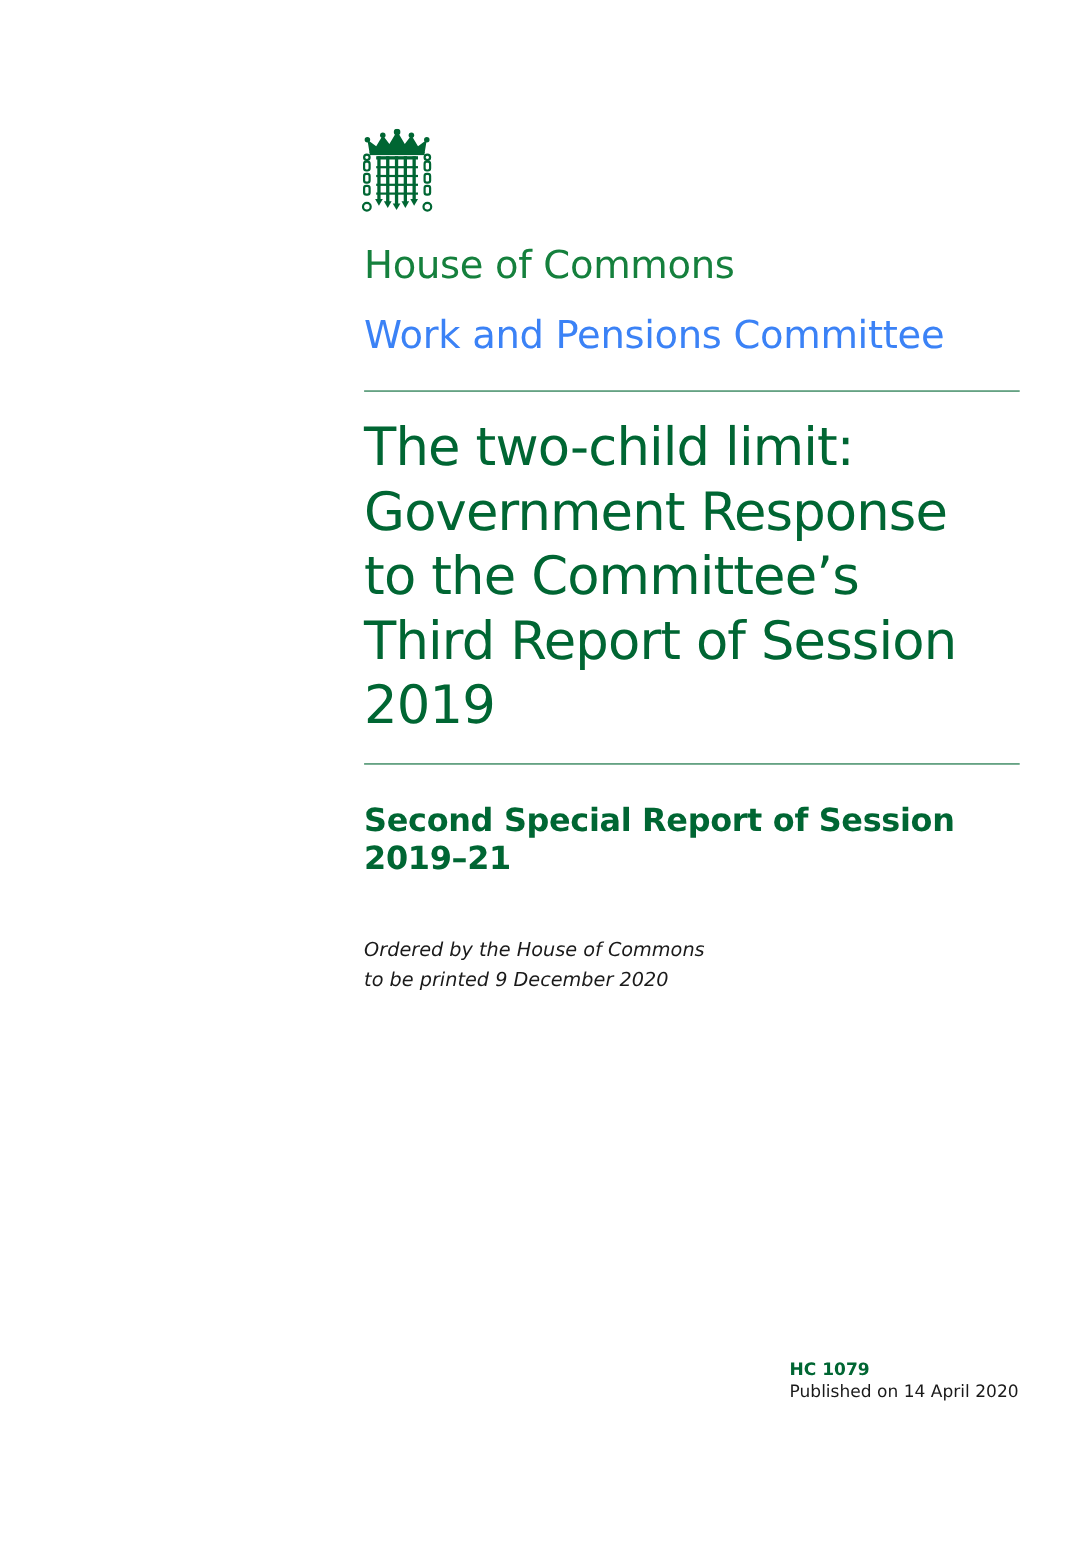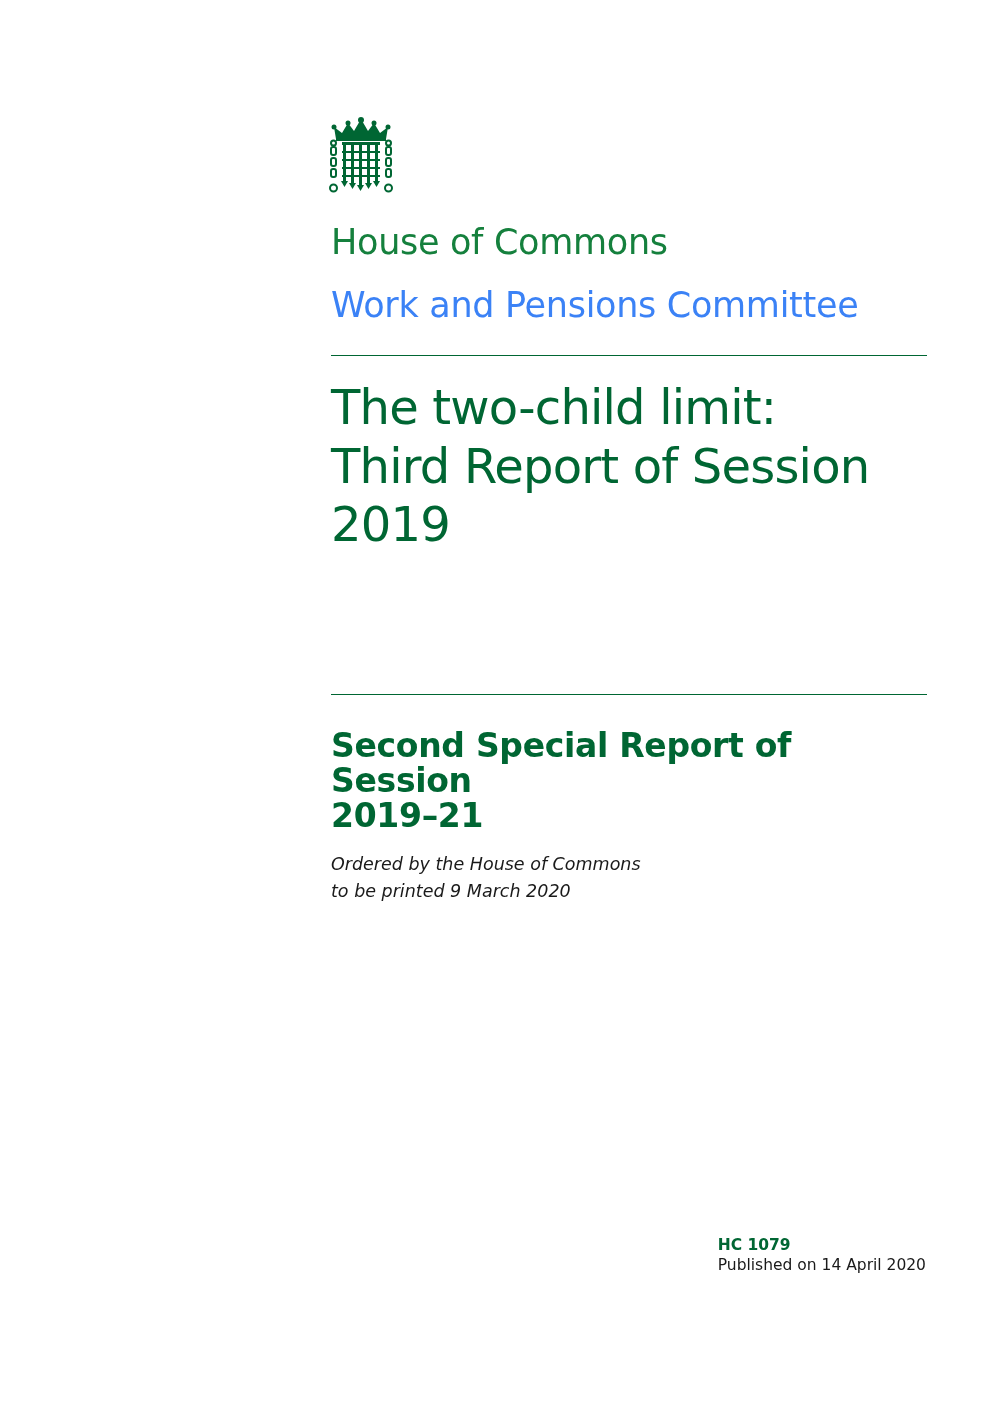--- a/index.html
+++ b/index.html
@@ -2,21 +2,21 @@
 <html><head>
 <meta charset="utf-8">
 <style>
   html, body { margin:0; padding:0; background:#ffffff; }
   body { width:991px; height:1401px; position:relative; overflow:hidden; font-family:"DejaVu Sans", sans-serif; }
   .logo { position:absolute; left:328px; top:117px; width:66px; height:78px; }
   .house { position:absolute; left:331px; top:222px; font-size:35px; color:#15803d; letter-spacing:-0.3px; }
   .committee { position:absolute; left:331px; top:285px; font-size:35px; color:#3b82f6; letter-spacing:-0.3px; }
   .rule { position:absolute; left:331px; width:596px; height:1px; background:#006633; }
   .title { position:absolute; left:331px; top:378px; width:600px; font-size:48px; font-weight:normal; line-height:58.5px; color:#006633; letter-spacing:-0.8px; }
-  .subtitle { position:absolute; left:331px; top:728px; width:590px; font-size:33px; font-weight:bold; line-height:35px; color:#006633; letter-spacing:-0.3px; }
+  .subtitle { position:absolute; left:331px; top:728px; width:590px; font-size:29px; font-weight:bold; line-height:35px; color:#006633; letter-spacing:-0.3px; }
   .ordered { position:absolute; left:331px; top:851px; font-size:17.5px; font-style:italic; line-height:27px; color:#1a1a1a; }
   .footer { position:absolute; right:65px; top:1235px; text-align:left; font-size:15.5px; line-height:20px; color:#1a1a1a; }
   .footer .hc { color:#006633; font-weight:bold; }
 </style>
 </head>
 <body>
 
 <div class="logo">
   <svg width="66" height="78" viewBox="0 0 66 78">
     <g fill="#006633">
@@ -61,32 +61,34 @@
   </svg>
 </div>
 
 <div class="house">House of Commons</div>
 <div class="committee">Work and Pensions Committee</div>
 
 <div class="rule" style="top:355px;"></div>
 
 <div class="title">
   <div>The two-child limit:</div>
+  <div>Government Response</div>
+  <div>to the Committee’s</div>
   <div>Third Report of Session</div>
   <div>2019</div>
 </div>
 
 <div class="rule" style="top:694px;"></div>
 
 <div class="subtitle">
   <div>Second Special Report of Session</div>
   <div>2019–21</div>
 </div>
 
 <div class="ordered">
   <div>Ordered by the House of Commons</div>
-  <div>to be printed 9 March 2020</div>
+  <div>to be printed 9 December 2020</div>
 </div>
 
 <div class="footer">
   <div class="hc">HC 1079</div>
   <div>Published on 14 April 2020</div>
 </div>
 
 </body></html>

